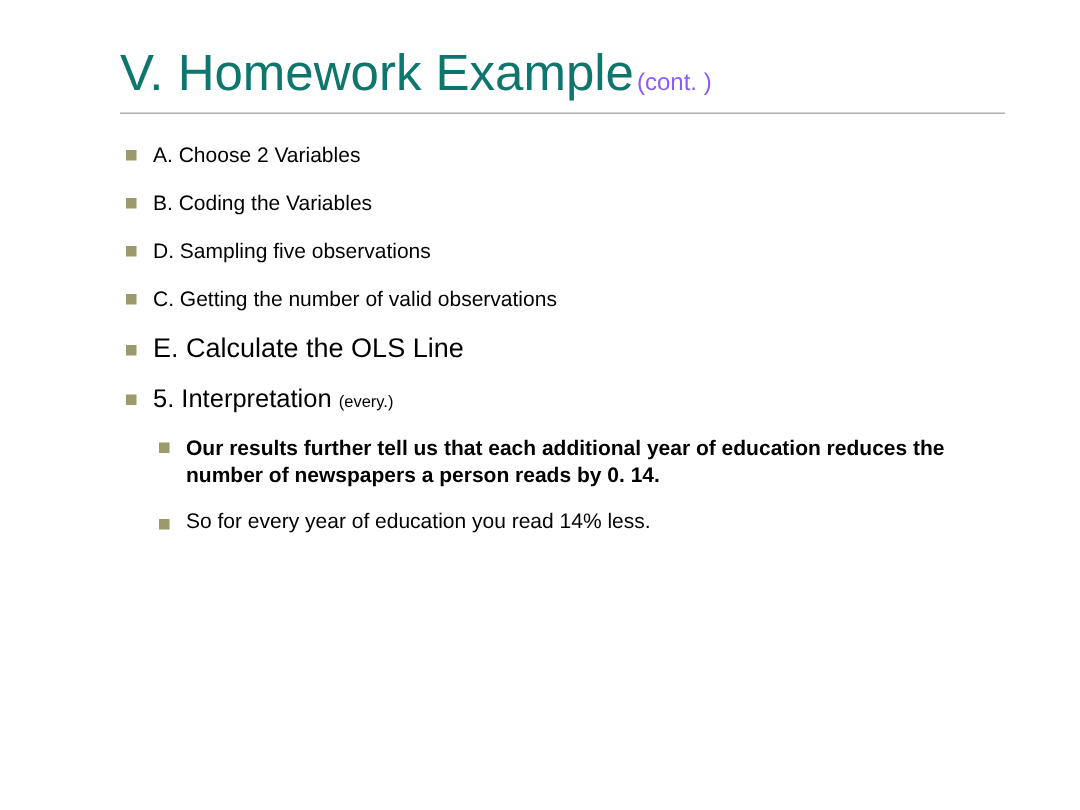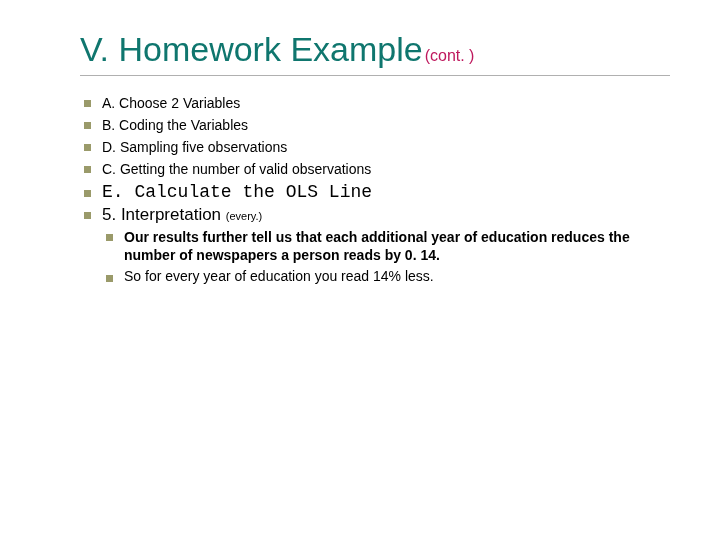--- a/index.html
+++ b/index.html
@@ -25,51 +25,51 @@
     margin-bottom: 18px;
   }
   .title {
     font-size: 34px;
     font-weight: 400;
     font-family: Verdana, Geneva, sans-serif;
     color: #0f766e;
   }
   .title-cont {
     font-size: 16px;
-    color: #be185d;
+    color: #8b5cf6;
     margin-left: 2px;
   }
   ul.lvl {
     list-style: none;
     margin: 0;
     padding: 0;
   }
   ul.lvl > li {
     position: relative;
     padding-left: 22px;
-    margin: 3px 0;
+    margin: 13px 0;
   }
   ul.lvl > li::before {
     content: "";
     position: absolute;
     left: 4px;
     top: 0.45em;
     width: 7px;
     height: 7px;
     background: #9a9a6a;
   }
   .sub-items {
     font-size: 14px;
     font-family: Tahoma, Verdana, sans-serif;
     font-weight: 400;
     line-height: 1.35;
   }
   .main-step {
     font-size: 18px;
-    font-family: Liberation Mono, monospace;
+    font-family: Liberation Sans, sans-serif;
     font-weight: 400;
     margin-top: 16px;
     margin-bottom: 20px;
   }
   .main-step::before {
     width: 8px;
     height: 8px;
     top: 0.5em;
   }
   .lvl2 {

